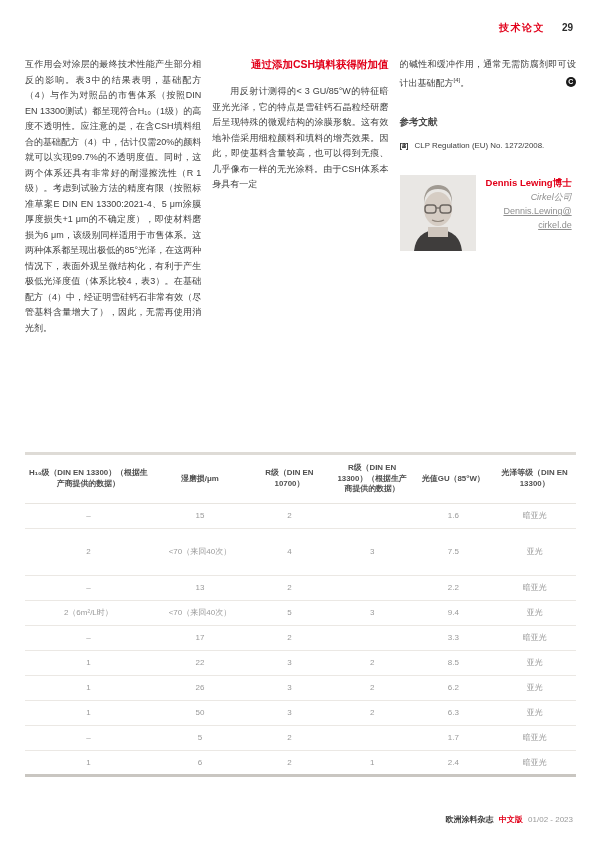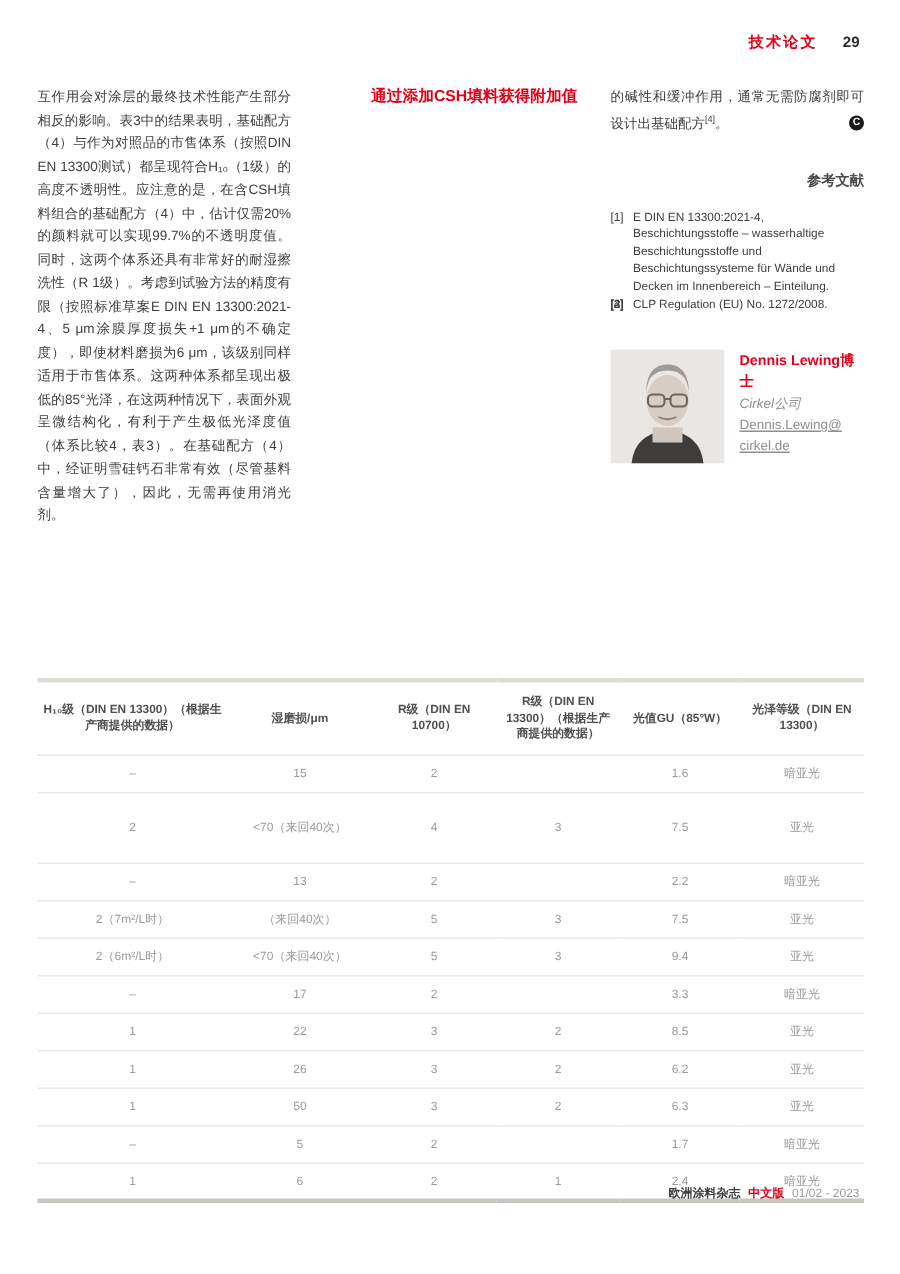--- a/index.html
+++ b/index.html
@@ -10,53 +10,53 @@
     background: #ffffff;
     font-family: "Liberation Sans", sans-serif;
     overflow: hidden;
   }
   
   .page-header { position:absolute; top:21px; right:27px; font-size:10px; font-weight:bold; }
   .section-label { color:#e2001a; letter-spacing:1.5px; }
   .page-num { color:#2b2b2b; margin-left:14px; }
 
   
-  .columns { position:absolute; top:57px; left:25px; width:551px; display:flex; gap:22px; }
+  .columns { position:absolute; top:57px; left:25px; width:551px; display:flex; gap:11px; }
   .col { width:176.3px; font-size:9px; line-height:15.5px; text-align:justify; color:#3d3d3d; position:relative; }
   .col p { margin:0; }
   .indent { text-indent:2em; }
   .article-heading { color:#e2001a; font-weight:bold; font-size:10.5px; line-height:14px; margin:0 0 13px 0; text-align:right; }
 
   .end-mark { position:absolute; top:20px; right:0; width:10px; height:10px; border-radius:50%;
     background:#1a1a1a; color:#ffffff; font-size:7px; font-weight:bold; line-height:10px; text-align:center; }
 
-  .refs-title { margin:23px 0 10px 0; font-size:9.5px; color:#4a4a4a; text-align:right; }
+  .refs-title { margin:23px 0 10px 0; font-size:9.5px; color:#4a4a4a; text-align:left; }
   .ref-item { position:relative; padding-left:15px; font-size:7.9px; line-height:11.6px; text-align:left; color:#3d3d3d; margin-bottom:1px; }
   .ref-num { position:absolute; left:0; top:0; }
 
   .author { display:flex; margin-top:24px; }
   .author-photo { width:76px; height:76px; flex:none; }
-  .author-info { margin-left:10px; padding-top:1px; text-align:left; }
+  .author-info { margin-left:10px; padding-top:1px; text-align:right; }
   .author-name { color:#e2001a; font-weight:bold; font-size:9.5px; line-height:14px; display:block; }
   .author-company { color:#8f8f8f; font-size:9px; line-height:14px; display:block;font-style:italic; }
   .author-email { color:#8f8f8f; font-size:9px; line-height:14px; text-decoration:underline; display:block; }
 
   
   .results-table { position:absolute; top:452px; left:25px; width:551px; border-collapse:collapse;
     border-top:3px solid #dedbd6; border-bottom:3px solid #c9c6c1; }
   .results-table th { font-size:7.9px; font-weight:bold; color:#4f4f4f; text-align:center;
     padding:8px 4px; line-height:10.5px; border-bottom:1px solid #e8e5e0; vertical-align:middle; }
   .results-table td { font-size:8px; color:#9a9a9a; text-align:center; height:25px;
     border-bottom:1px solid #ebe8e4; padding:0 2px; vertical-align:middle; }
   .results-table tbody tr:nth-child(2) td { height:47px; }
   .results-table tbody tr:last-child td { border-bottom:none; }
   .c1{width:23%;} .c2{width:17.5%;} .c3{width:15%;} .c4{width:15%;} .c5{width:14.5%;} .c6{width:15%;}
 
   
-  .page-footer { position:absolute; top:790px; right:27px; font-size:8px; }
+  .page-footer { position:absolute; top:814px; right:27px; font-size:8px; }
   .footer-mag { font-weight:bold; color:#3c3c3c; }
   .footer-ed { color:#e2001a; font-weight:bold; margin:0 3px; }
   .footer-issue { color:#9a9a9a; }
 </style>
 </head>
 <body>
 
 <div class="page">
 
   <div class="page-header">
@@ -65,30 +65,31 @@
   </div>
 
   <div class="columns">
 
     <div class="col">
       <p>互作用会对涂层的最终技术性能产生部分相反的影响。表3中的结果表明，基础配方（4）与作为对照品的市售体系（按照DIN EN 13300测试）都呈现符合H₁₀（1级）的高度不透明性。应注意的是，在含CSH填料组合的基础配方（4）中，估计仅需20%的颜料就可以实现99.7%的不透明度值。同时，这两个体系还具有非常好的耐湿擦洗性（R 1级）。考虑到试验方法的精度有限（按照标准草案E DIN EN 13300:2021-4、5 μm涂膜厚度损失+1 μm的不确定度），即使材料磨损为6 μm，该级别同样适用于市售体系。这两种体系都呈现出极低的85°光泽，在这两种情况下，表面外观呈微结构化，有利于产生极低光泽度值（体系比较4，表3）。在基础配方（4）中，经证明雪硅钙石非常有效（尽管基料含量增大了），因此，无需再使用消光剂。</p>
     </div>
 
     <div class="col">
       <h2 class="article-heading">通过添加CSH填料获得附加值</h2>
+      <p class="indent">用反射计测得的&lt; 3 GU/85°W的特征暗亚光光泽，它的特点是雪硅钙石晶粒经研磨后呈现特殊的微观结构的涂膜形貌。这有效地补偿采用细粒颜料和填料的增亮效果。因此，即使基料含量较高，也可以得到无痕、几乎像布一样的无光涂料。由于CSH体系本身具有一定</p>
     </div>
 
     <div class="col">
       <p><span>的碱性和缓冲作用，通常无需防腐剂即可设计出基础配方</span><sup style="font-size:6px;">[4]</sup><span>。</span></p>
 
       <span class="end-mark">C</span>
 
       <h3 class="refs-title">参考文献</h3>
       <div id="ref-list">
-          <div class="ref-item"><span class="ref-num">[1]</span><span>E DIN EN 13300:2021-4, Beschichtungsstoffe – wasserhaltige Beschichtungsstoffe und Beschichtungssysteme für Wände und Decken im Innenbereich – Einteilung.</span></div>
+          <div class="ref-item"><span class="ref-num">[1]</span></div>
           <div class="ref-item"><span class="ref-num">[2]</span></div>
           <div class="ref-item"><span class="ref-num">[3]</span></div>
           <div class="ref-item"><span class="ref-num">[4]</span><span>CLP Regulation (EU) No. 1272/2008.</span></div>
         </div>
 
       <div class="author">
         <svg class="author-photo" viewBox="0 0 76 76" xmlns="http://www.w3.org/2000/svg">
           <rect width="76" height="76" fill="#e9e7e4"></rect>
           <path d="M14 76 Q16 56 38 54 Q60 56 62 76 Z" fill="#3f3d3c"></path>
           <path d="M28 52 L48 52 L48 62 L28 62 Z" fill="#cfc6bd"></path>
@@ -147,28 +148,20 @@
         </tr>
         <tr>
           <td>–</td>
           <td>13</td>
           <td>2</td>
           <td></td>
           <td>2.2</td>
           <td>暗亚光</td>
         </tr>
         <tr>
-          <td>2（7m²/L时）</td>
-          <td>（来回40次）</td>
-          <td>5</td>
-          <td>3</td>
-          <td>7.5</td>
-          <td>亚光</td>
-        </tr>
-        <tr>
           <td>2（6m²/L时）</td>
           <td>&lt;70（来回40次）</td>
           <td>5</td>
           <td>3</td>
           <td>9.4</td>
           <td>亚光</td>
         </tr>
         <tr>
           <td>–</td>
           <td>17</td>

